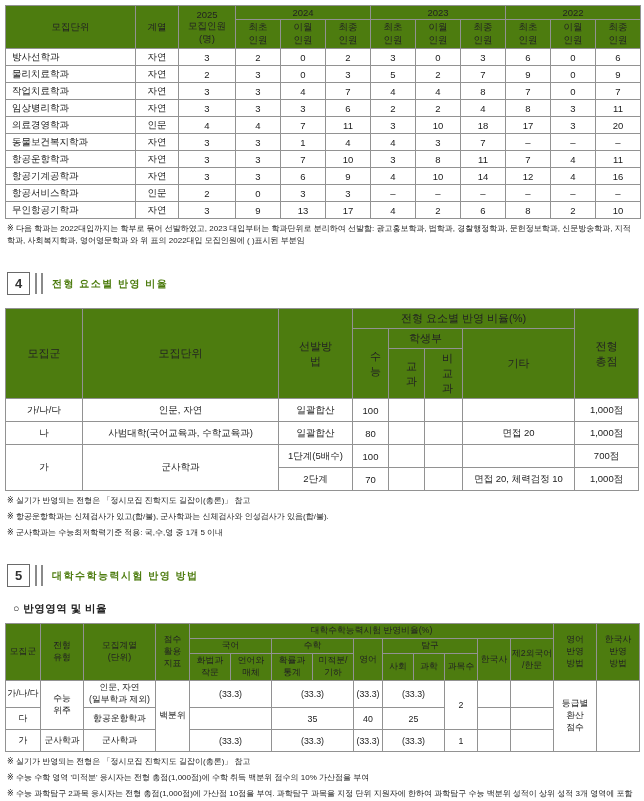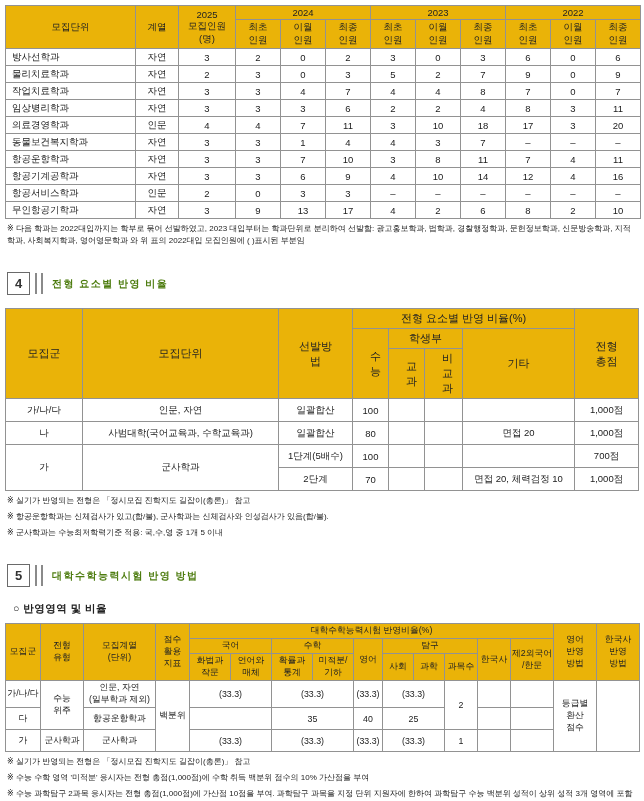--- a/index.html
+++ b/index.html
@@ -7,21 +7,21 @@
     width:644px;height:801px;box-sizing:border-box;
     background:#ffffff;color:#1a1a1a;
     font-family:"Liberation Sans","DejaVu Sans",sans-serif;
     padding:5px;overflow:hidden;
   }
   table{border-collapse:collapse;table-layout:fixed;width:100%;}
   th,td{
     border:1px solid #929292;text-align:center;vertical-align:middle;
     white-space:pre-line;word-break:break-all;
   }
-  th{background:#eab308;font-weight:400;color:#222;}
+  th{background:#4d7c0f;font-weight:400;color:#222;}
   td{background:#ffffff;}
 
   
   .t1 th{font-size:9.5px;padding:1px 1px;}
   .t1 td{font-size:9.5px;height:16px;padding:0 2px;}
   .t1 td.left{text-align:left;padding-left:6px;}
 
   .footnote{font-size:8px;color:#222;line-height:1.5;margin:4px 2px 0;}
 
   

